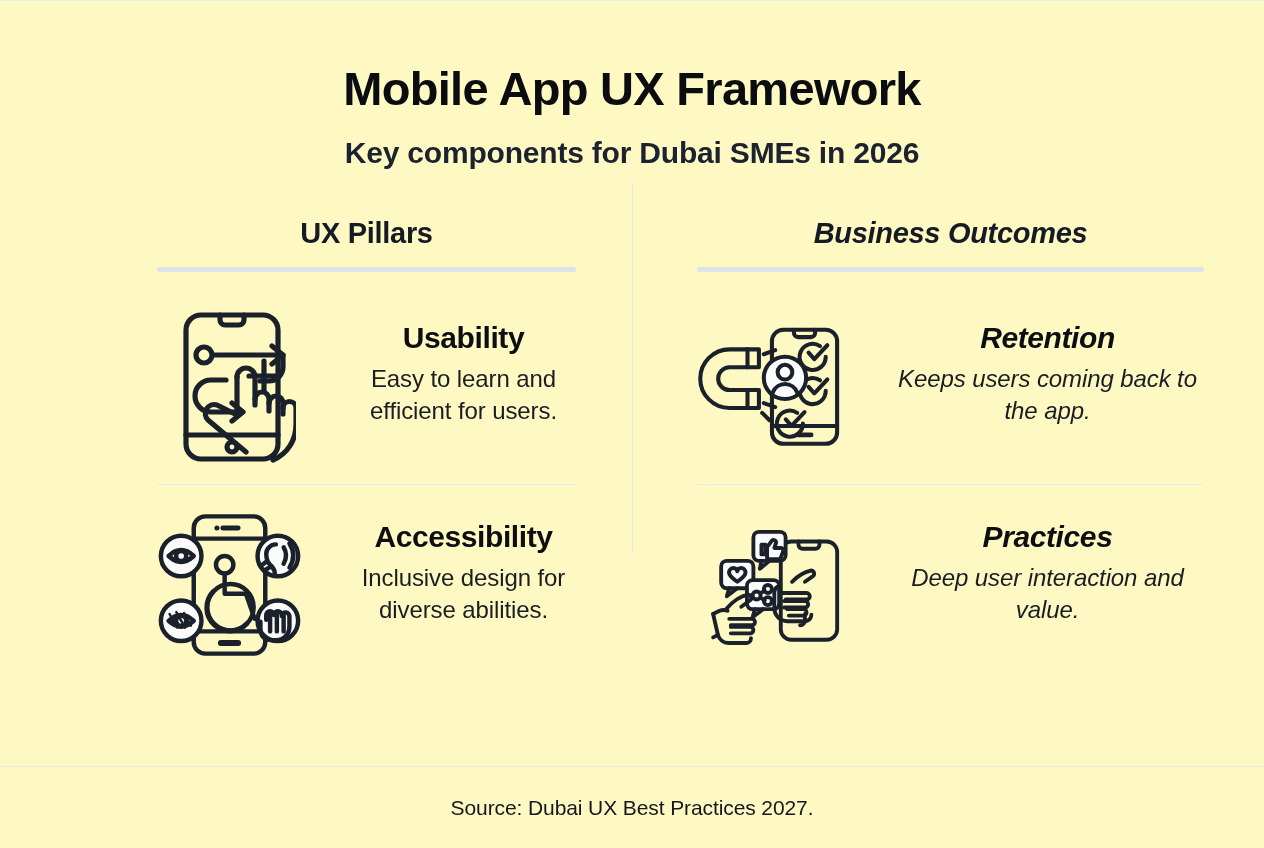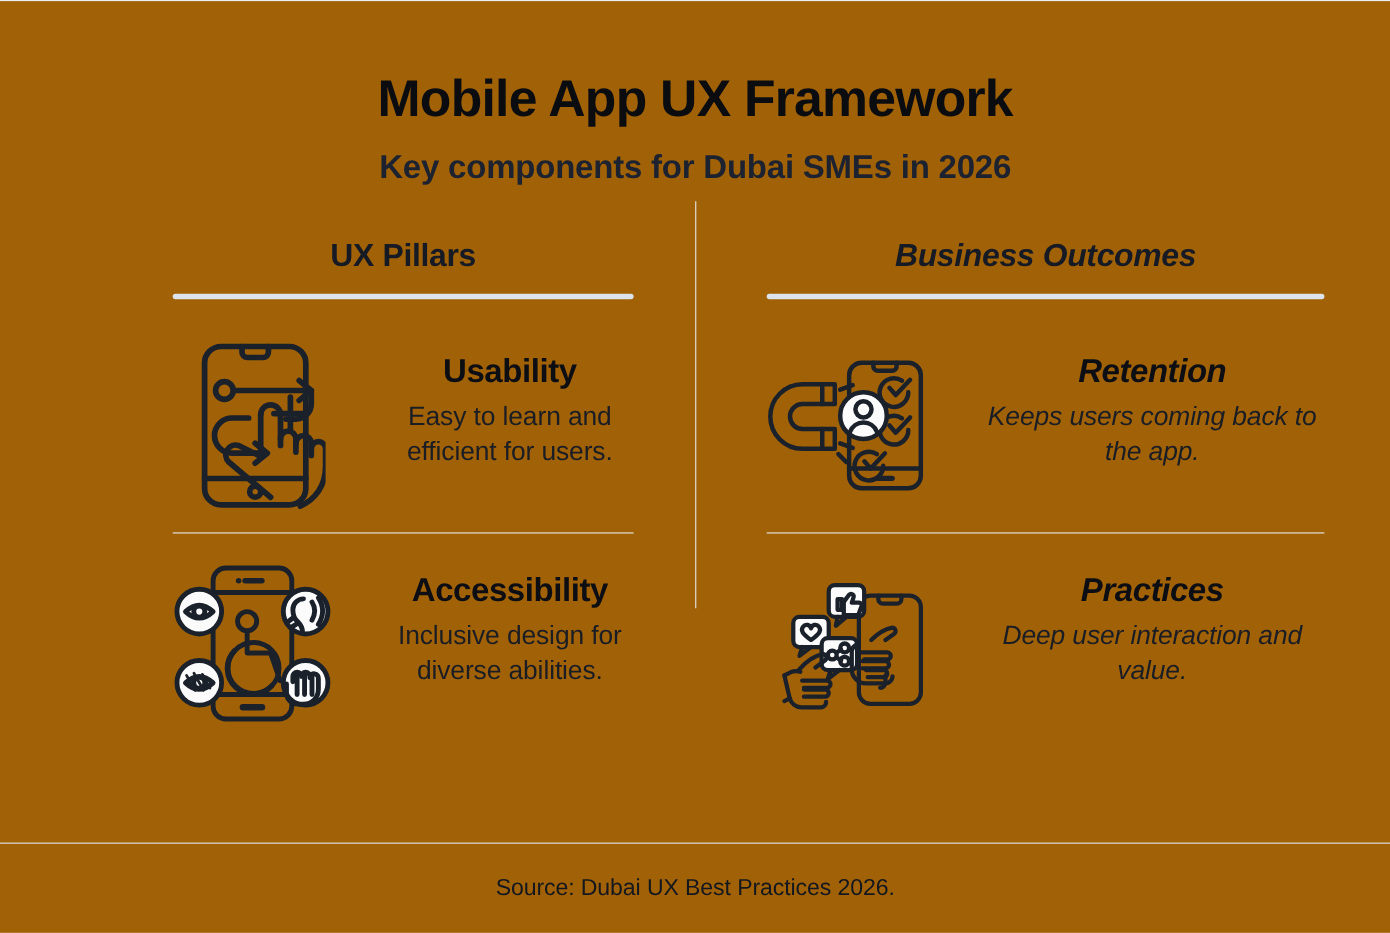--- a/index.html
+++ b/index.html
@@ -15,21 +15,21 @@
     font-family: "Liberation Sans", sans-serif;
     color: #13161c;
     overflow: hidden;
     position: relative;
   }
 
   .page {
     width: 1264px;
     height: 848px;
     position: relative;
-    background: #a16207;
+    background: #fef9c3;
     border-top: 1px solid #e8edf2;
     display: flex;
     flex-direction: column;
   }
 
   
   .header {
     padding-top: 62px;
     text-align: center;
     flex: 0 0 auto;
@@ -346,16 +346,16 @@
             <div class="item-desc">Deep user interaction and value.</div>
           </div>
         </div>
 
       </div>
     </div>
 
   </div>
 
   <div class="footer">
-    <div class="footer-text">Source: Dubai UX Best Practices 2026.</div>
+    <div class="footer-text">Source: Dubai UX Best Practices 2027.</div>
   </div>
 
 </div>
 
 </body></html>

